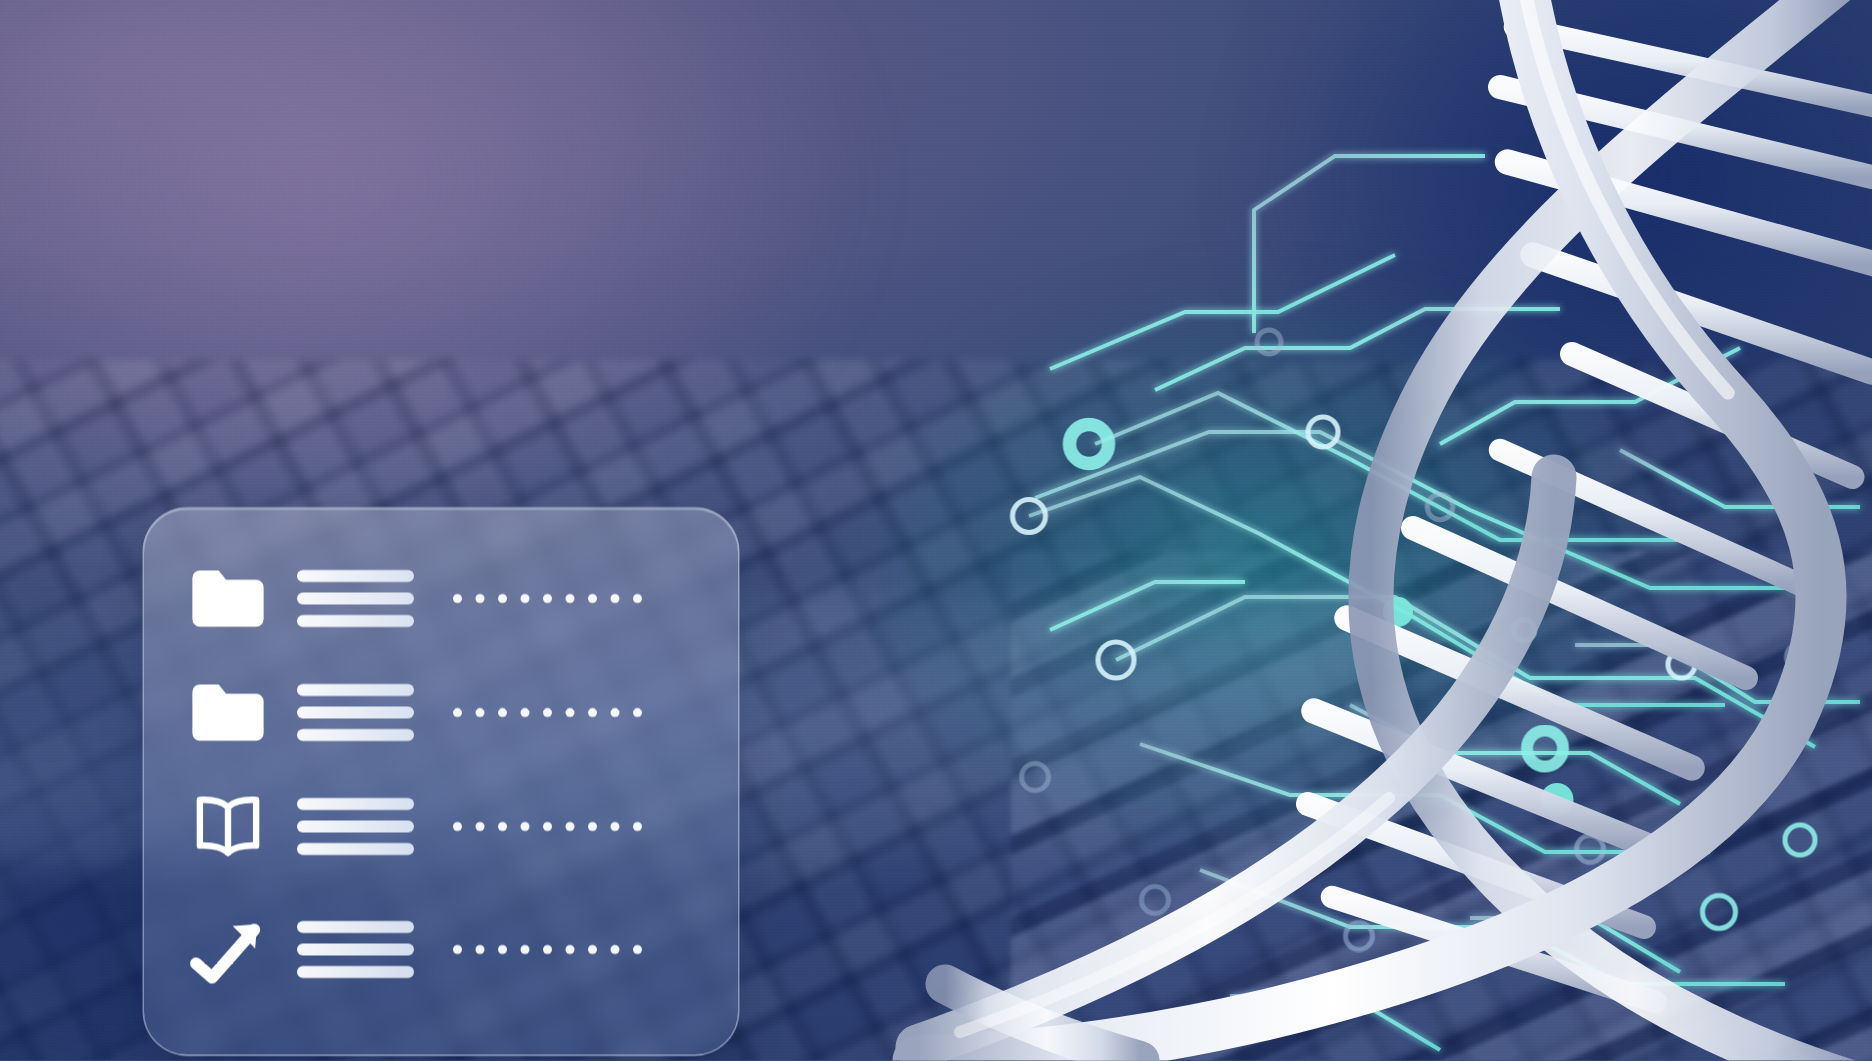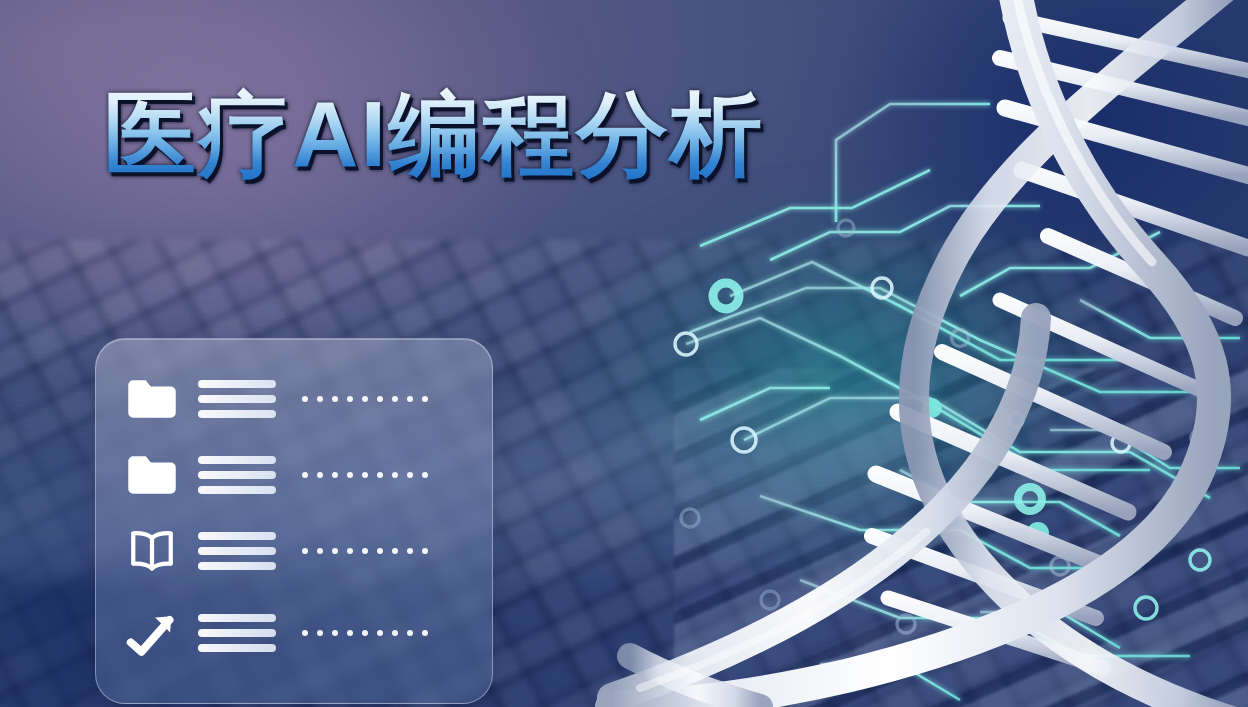--- a/index.html
+++ b/index.html
@@ -271,21 +271,20 @@
                C 986 476, 1032 400, 1036 318" fill="none" stroke="url(#ribbonA)" stroke-width="30" stroke-linecap="round" opacity=".97"></path>
 
       <path d="M760 707 C 700 690, 660 672, 630 656" fill="none" stroke="url(#ribbonB)" stroke-width="26" stroke-linecap="round" opacity=".85"></path>
 
       <path d="M1014 -20 C 1032 84, 1084 186, 1152 262" fill="none" stroke="#ffffff" stroke-width="9" stroke-linecap="round" opacity=".6"></path>
       <path d="M640 688 C 748 650, 848 600, 926 532" fill="none" stroke="#ffffff" stroke-width="8" stroke-linecap="round" opacity=".45"></path>
     </g>
   </svg>
 
   <div class="titles">
-    <div class="title-main">医疗AI编程分析</div>
   </div>
 
   <div class="glass-card">
     <div class="card-rows">
 
       <div class="card-row" style="top:22px;">
         <span class="row-icon">
           <svg class="icon-svg" viewBox="0 0 48 48" aria-hidden="true">
             <path d="M5 13a4 4 0 0 1 4-4h10l4 5h16a4 4 0 0 1 4 4v17a4 4 0 0 1-4 4H9a4 4 0 0 1-4-4z" fill="#ffffff"></path>
           </svg>

